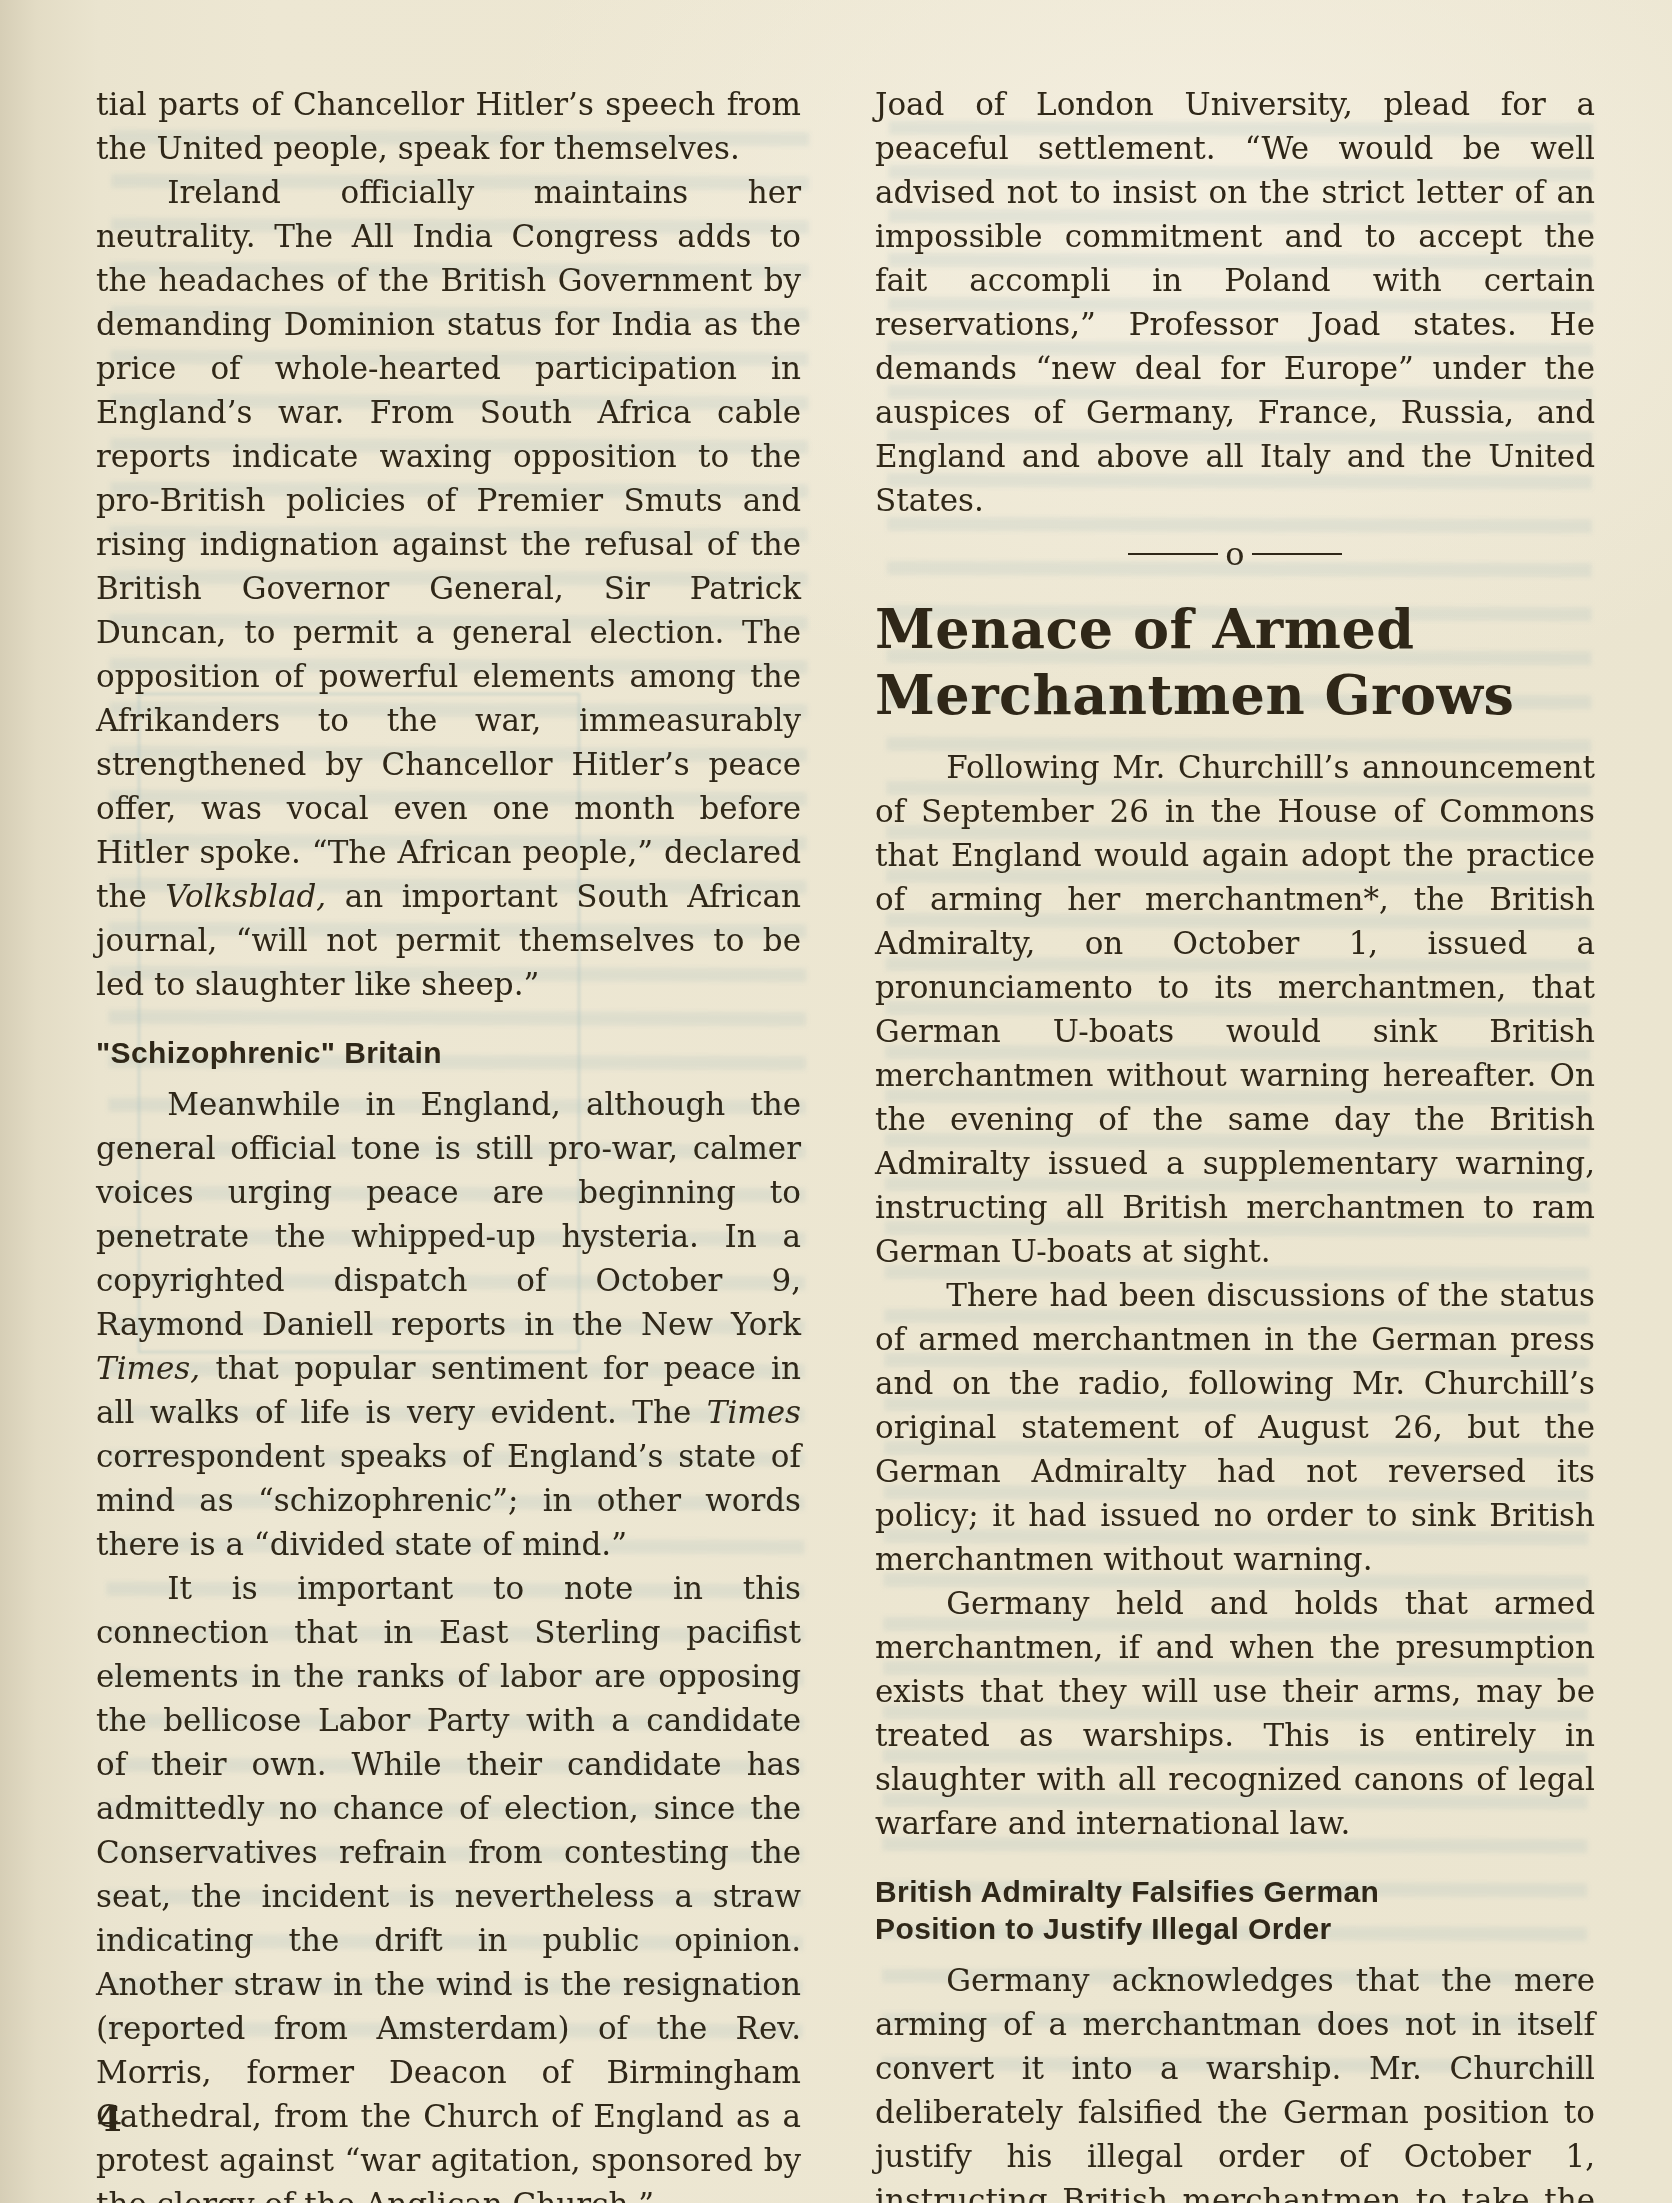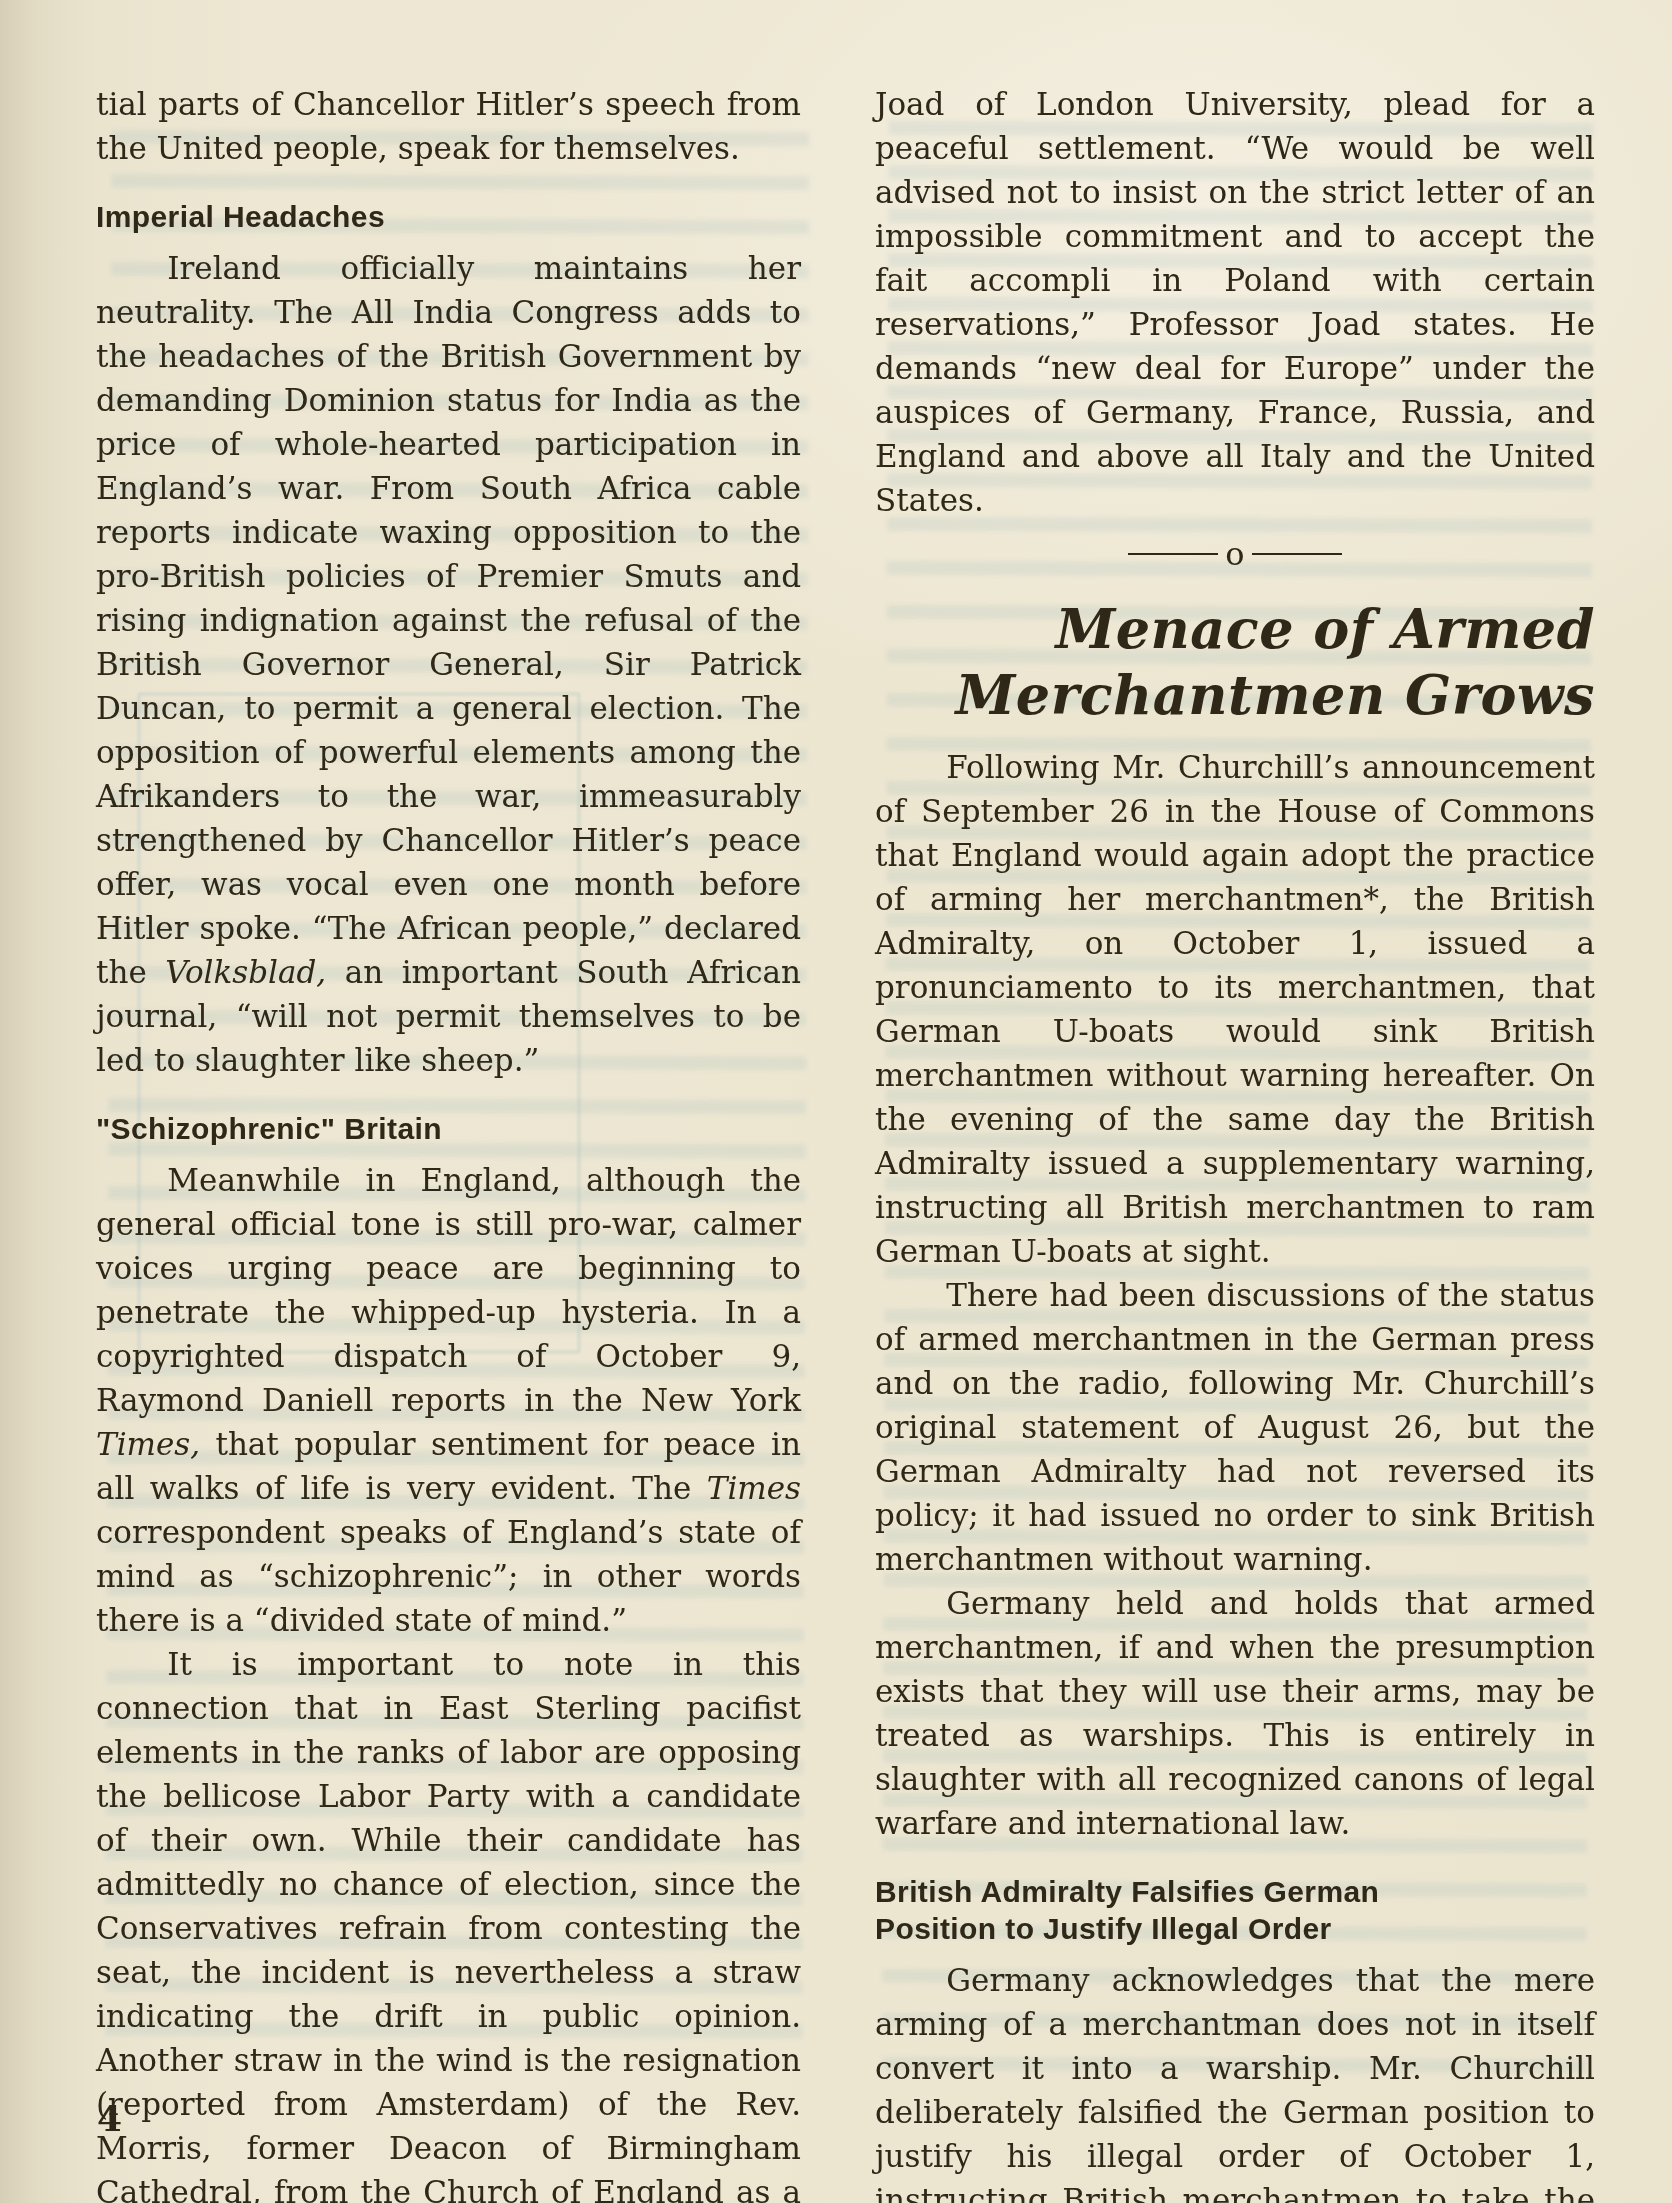--- a/index.html
+++ b/index.html
@@ -37,21 +37,21 @@
   p.para{margin:0;text-indent:2.3em;}
   p.para.noindent{text-indent:0;}
   p.para i{}
   h3.subhead{
     font-family:"Liberation Sans", sans-serif;
     font-weight:700;font-size:30px;line-height:37px;
     margin:28px 0 11.2px 0;text-align:left;letter-spacing:0.4px;
   }
   h2.headline{
     font-weight:700;font-size:54px;line-height:66px;
-    margin:32px 0 17px 0;text-align:right;letter-spacing:0.5px;font-style:italic;
+    margin:32px 0 17px 0;text-align:left;letter-spacing:0.5px;
   }
   .divider{
     display:flex;align-items:center;justify-content:center;
     gap:7.5px;margin:22.5px 0 9.4px 0;text-align:center;
   }
   .divider .rule{display:inline-block;width:90px;border-top:2.8px solid #2f2718;}
   .divider .dot{font-size:32px;line-height:19px;}
   .page-number{
     position:absolute;left:97px;top:2097px;
     font-weight:700;font-size:36px;
@@ -59,21 +59,20 @@
 </style>
 </head>
 <body>
 
 <div class="ghost" style="left:108px;top:131px;width:698px;height:1930px;"></div>
 <div class="ghost" style="left:885px;top:122px;width:705px;height:1977px;"></div>
 <div class="ghost-box" style="left:138px;top:693px;width:438px;height:656px;"></div>
 
 <div class="col col-left">
     <p class="para noindent"><span>tial parts of Chancellor Hitler’s speech from the United people, speak for themselves.</span></p>
-    <h3 class="subhead">Imperial Headaches</h3>
     <p class="para"><span>Ireland officially maintains her neutrality.  The All India Congress adds to the headaches of the British Government by demanding Dominion status for India as the price of whole-hearted participation in England’s war.  From South Africa cable reports indicate waxing opposition to the pro-British policies of Premier Smuts and rising indignation against the refusal of the British Governor General, Sir Patrick Duncan, to permit a general election.  The opposition of powerful elements among the Afrikanders to the war, immeasurably strengthened by Chancellor Hitler’s peace offer, was vocal even one month before Hitler spoke. “The African people,” declared the </span><i>Volksblad,</i><span> an important South African journal, “will not permit themselves to be led to slaughter like sheep.”</span></p>
     <h3 class="subhead">"Schizophrenic" Britain</h3>
     <p class="para"><span>Meanwhile in England, although the general official tone is still pro-war, calmer voices urging peace are beginning to penetrate the whipped-up hysteria.  In a copyrighted dispatch of October 9, Raymond Daniell reports in the New York </span><i>Times,</i><span> that popular sentiment for peace in all walks of life is very evident.  The </span><i>Times</i><span> correspondent speaks of England’s state of mind as “schizophrenic”; in other words there is a “divided state of mind.”</span></p>
     <p class="para"><span>It is important to note in this connection that in East Sterling pacifist elements in the ranks of labor are opposing the bellicose Labor Party with a candidate of their own.  While their candidate has admittedly no chance of election, since the Conservatives refrain from contesting the seat, the incident is nevertheless a straw indicating the drift in public opinion.  Another straw in the wind is the resignation (reported from Amsterdam) of the Rev. Morris, former Deacon of Birmingham Cathedral, from the Church of England as a protest against “war agitation, sponsored by the clergy of the Anglican Church.”</span></p>
   </div>
 <div class="col col-right">
     <p class="para noindent"><span>Joad of London University, plead for a peaceful settlement.  “We would be well advised not to insist on the strict letter of an impossible commitment and to accept the fait accompli in Poland with certain reservations,” Professor Joad states.  He demands “new deal for Europe” under the auspices of Germany, France, Russia, and England and above all Italy and the United States.</span></p>
     <div class="divider">
       <span class="rule"></span>
       <span class="dot">o</span>

